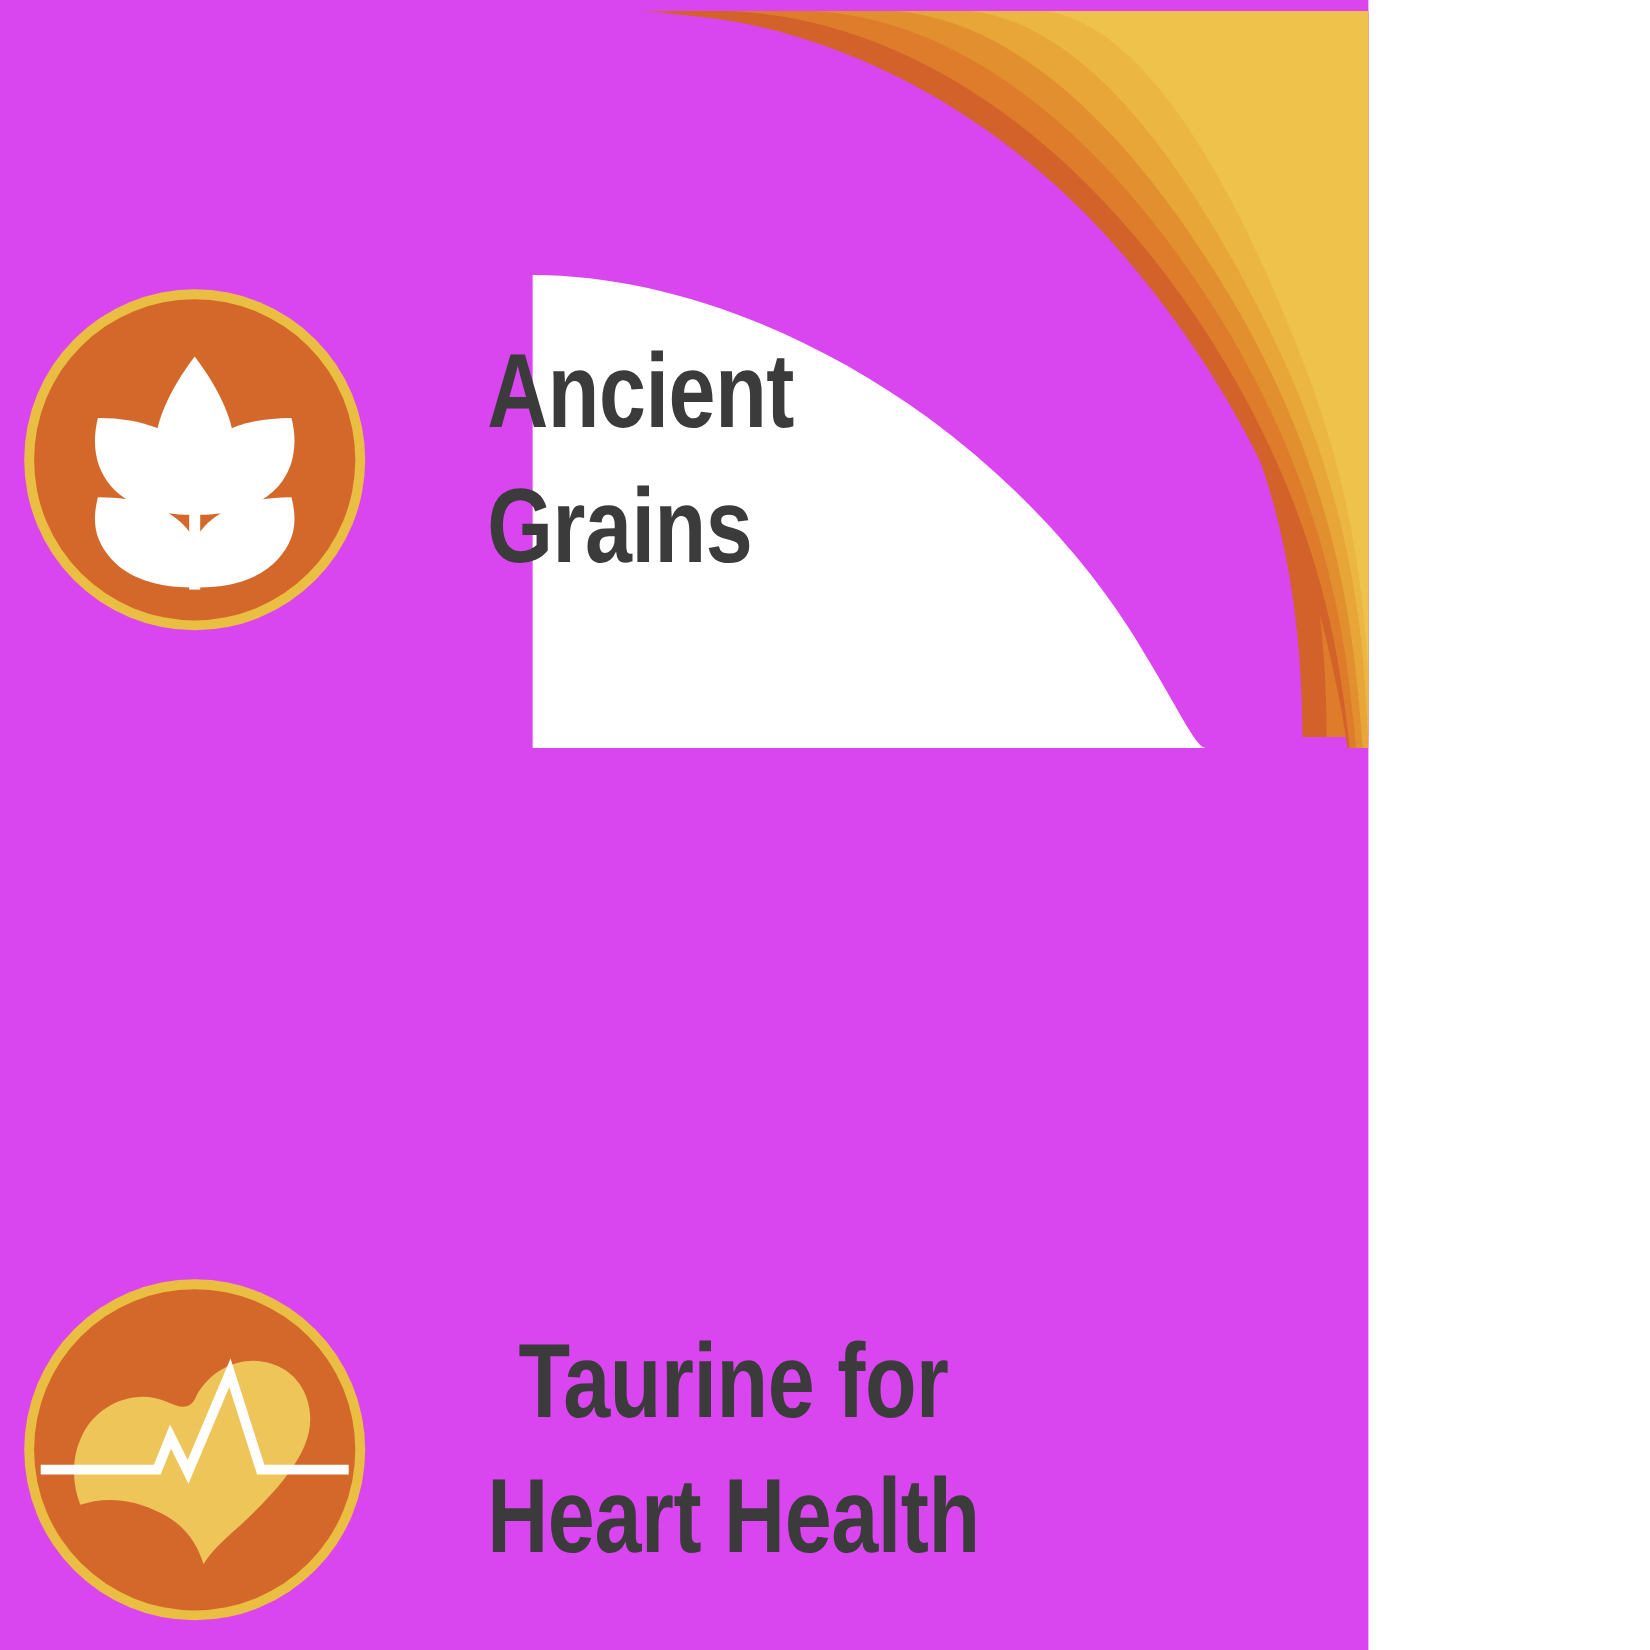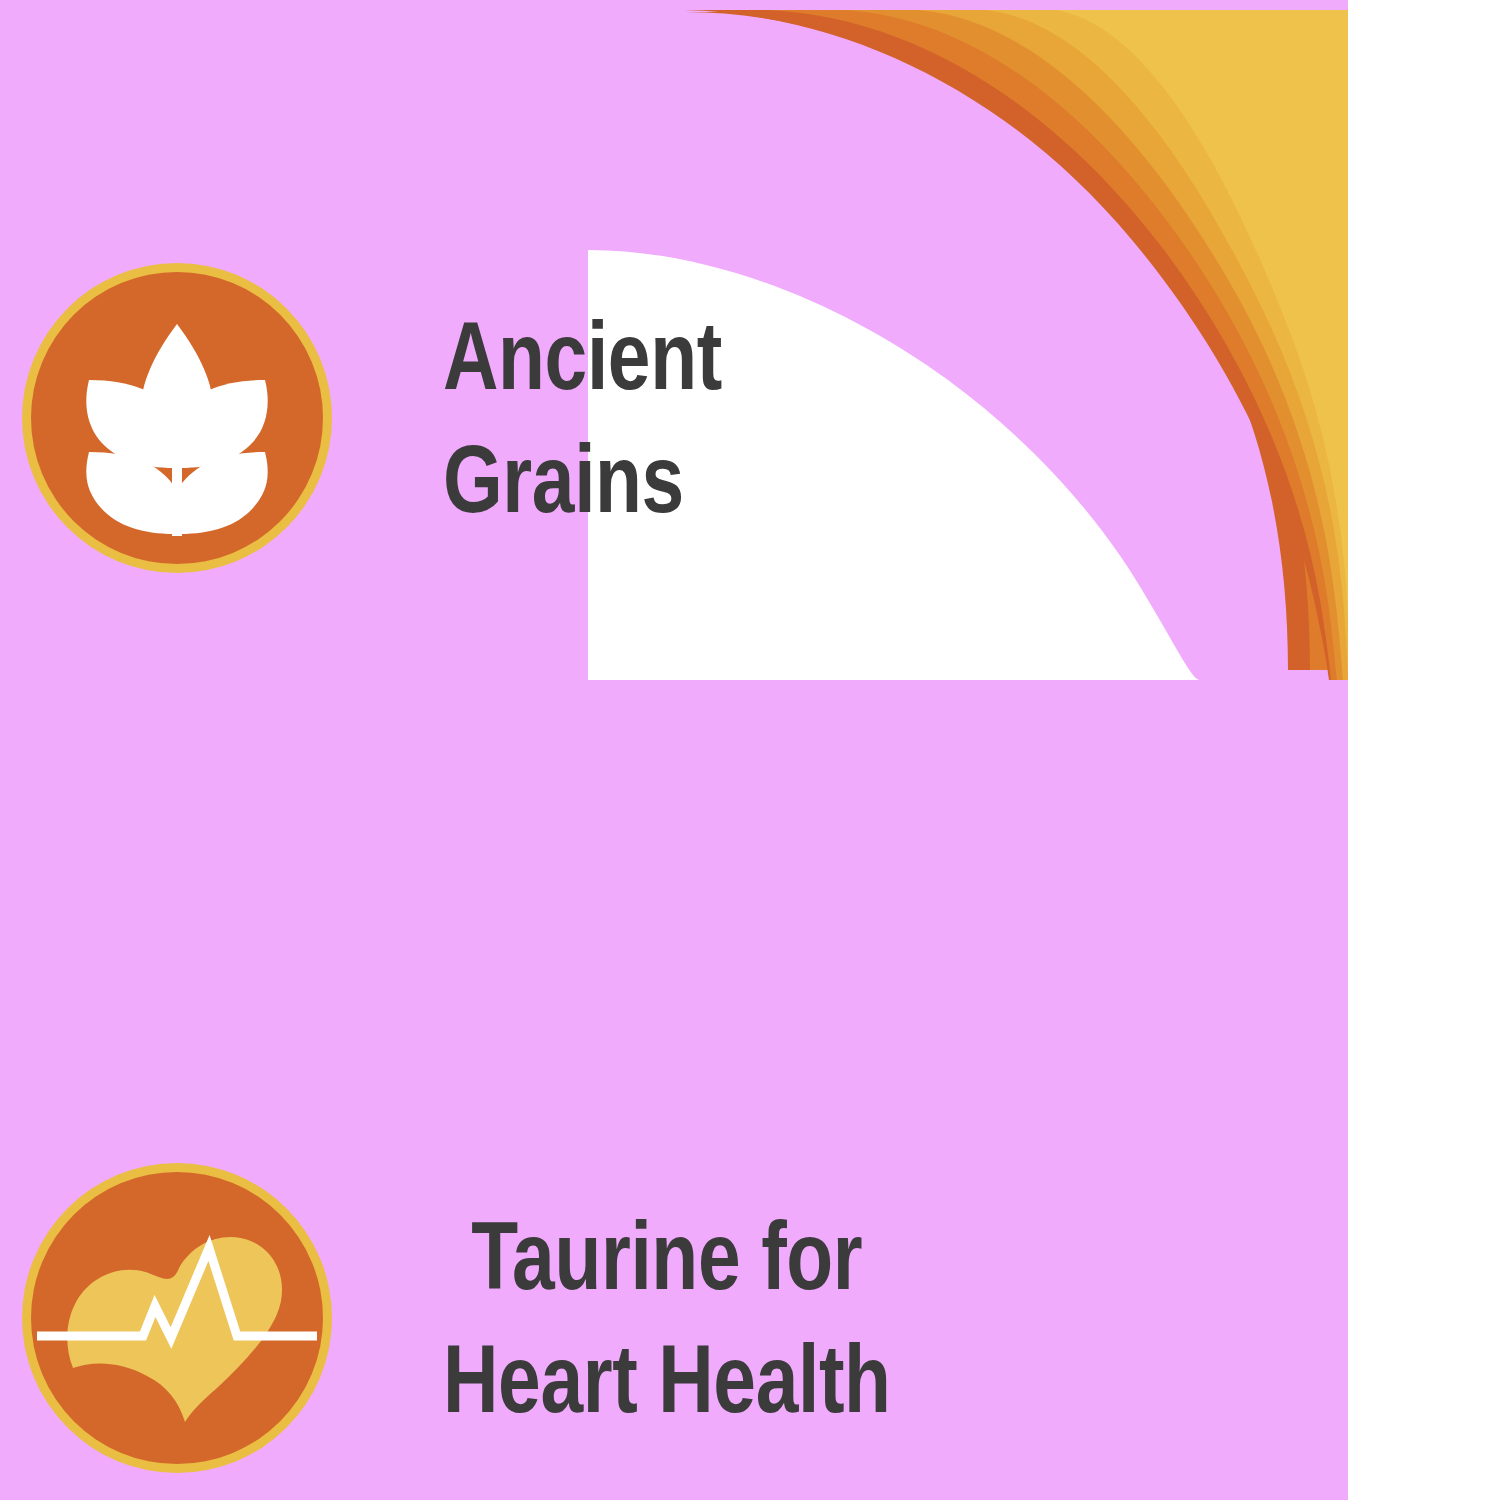--- a/index.html
+++ b/index.html
@@ -5,23 +5,23 @@
   html, body {
     margin: 0;
     padding: 0;
     background: #ffffff;
   }
   body {
     font-family: "Liberation Sans", sans-serif;
   }
   #canvas {
     position: relative;
-    width: 1348px;
+    width: 1244px;
     height: 1500px;
-    background: #f0abfc;
+    background: #d946ef;
     overflow: hidden;
   }
 
   
   #swoosh {
     position: absolute;
     top: 0;
     right: 0;
     width: 760px;
     height: 670px;

